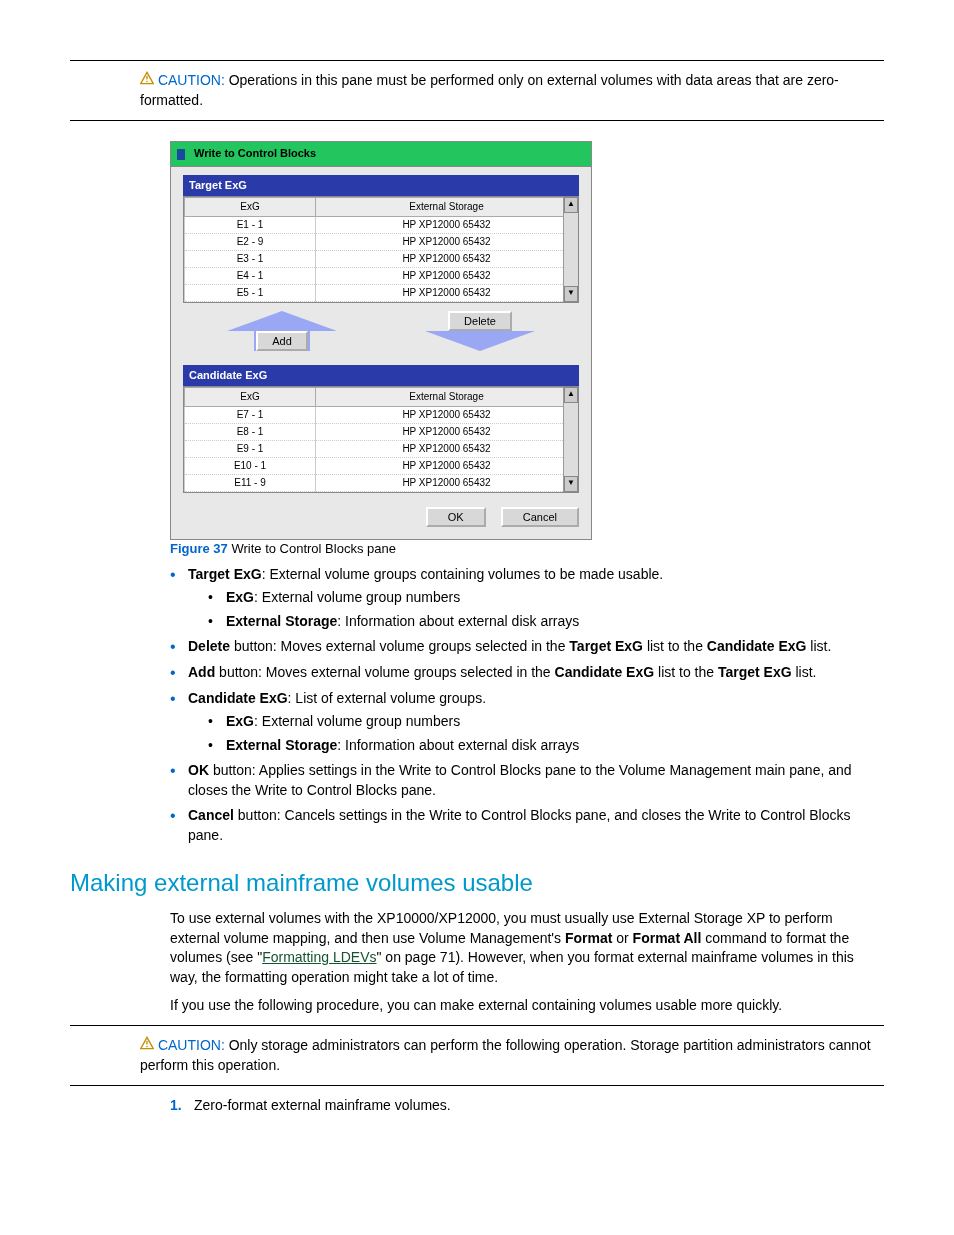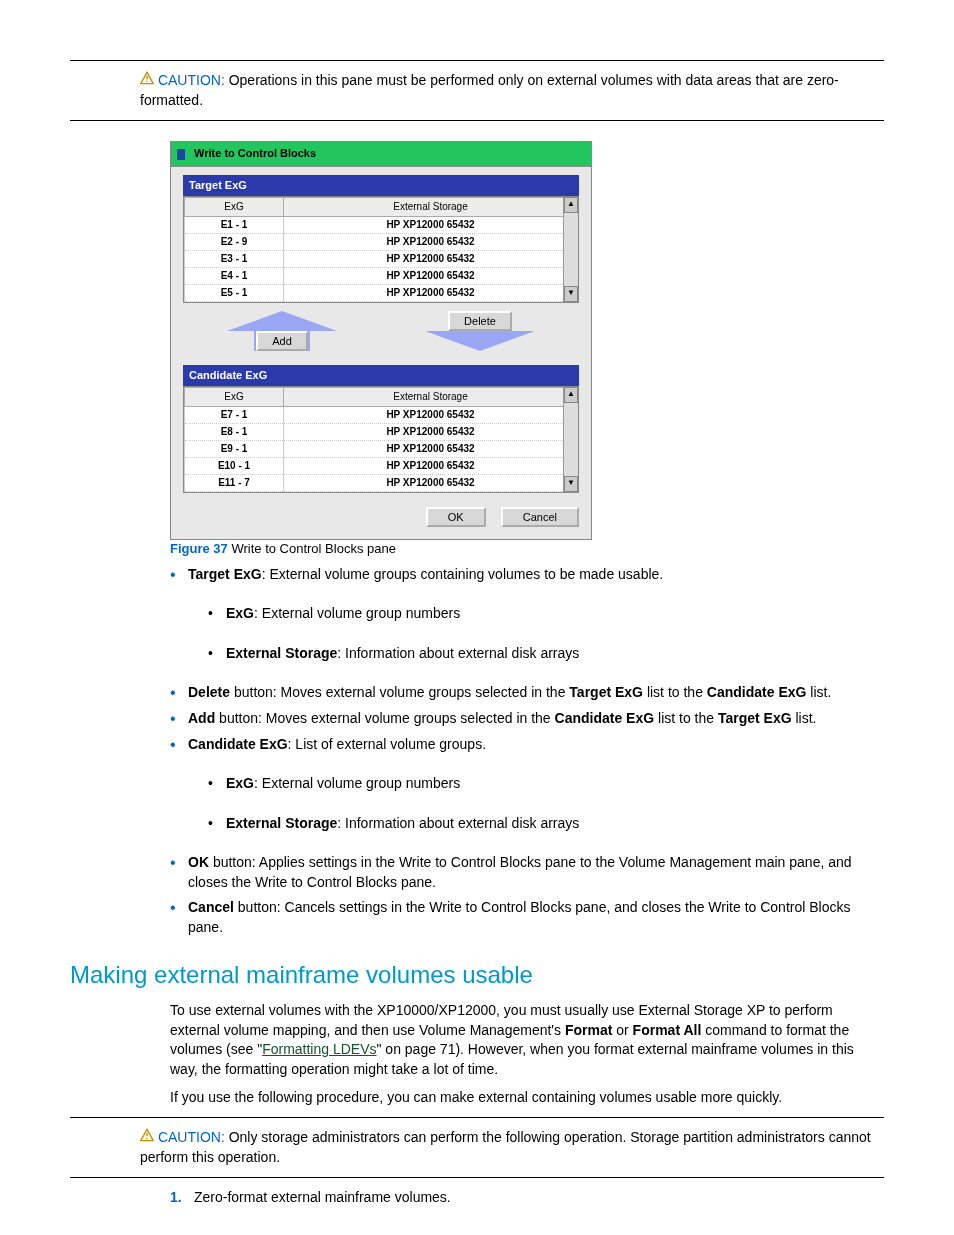--- a/index.html
+++ b/index.html
@@ -63,21 +63,21 @@
     line-height: 1.2;
   }
   .bullet-list-nested {
     margin: 4px 0 4px 20px;
     padding: 0;
     list-style: none;
   }
   .bullet-list-nested li {
     position: relative;
     padding-left: 18px;
-    margin: 20px 0;
+    margin: 4px 0;
   }
   .bullet-list-nested li::before {
     content: "•";
     position: absolute;
     left: 0;
     color: #000;
     font-size: 14px;
   }
   .b { font-weight: bold; }
   .section-heading {
@@ -155,23 +155,22 @@
     border: 1px solid #aaa;
     background: #ececec;
     font-weight: normal;
     padding: 2px 4px;
     text-align: center;
   }
   .ss-table td {
     border-left: 1px solid #ccc;
     border-right: 1px solid #ccc;
     border-bottom: 1px dotted #ccc;
-    padding: 1px 4px;
+    padding: 1px 20px;
     text-align: center;
-    font-weight: bold;
   }
   .ss-table td:first-child { width: 90px; }
   .ss-scroll {
     position: absolute;
     right: 0;
     top: 0;
     bottom: 0;
     width: 14px;
     background: #ddd;
     border-left: 1px solid #999;
@@ -328,21 +327,21 @@
               </tr>
           <tr>
                 <td>E9 - 1</td>
                 <td>HP XP12000 65432</td>
               </tr>
           <tr>
                 <td>E10 - 1</td>
                 <td>HP XP12000 65432</td>
               </tr>
           <tr>
-                <td>E11 - 7</td>
+                <td>E11 - 9</td>
                 <td>HP XP12000 65432</td>
               </tr>
         </tbody>
           </table>
         <div class="ss-scroll">
           <div class="arr">▲</div>
           <div class="arr">▼</div>
         </div>
       </div>
 

